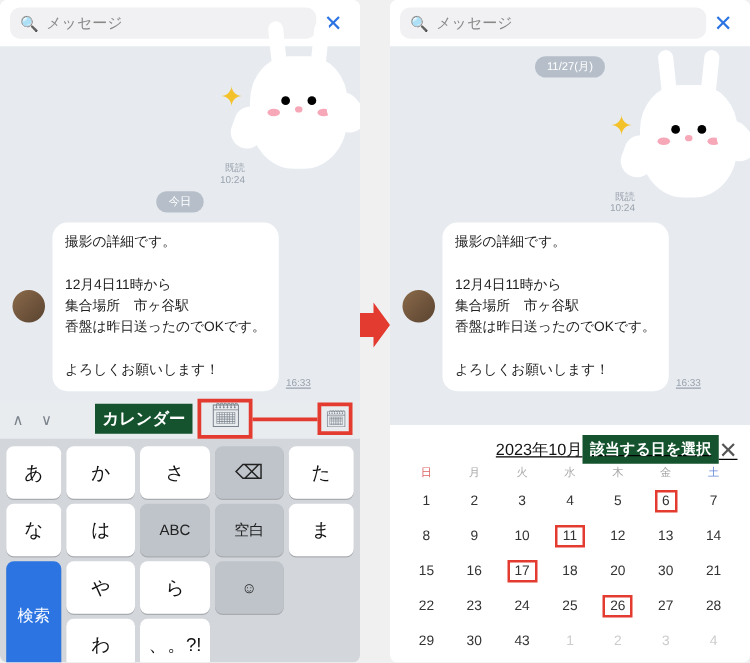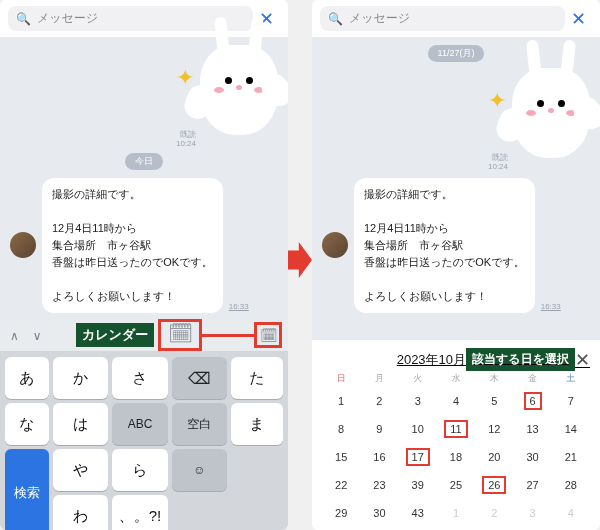--- a/index.html
+++ b/index.html
@@ -276,21 +276,21 @@
             <div class="cell">
               <span>21</span>
             </div>
             <div class="cell">
               <span>22</span>
             </div>
             <div class="cell">
               <span>23</span>
             </div>
             <div class="cell">
-              <span>39</span>
+              <span>24</span>
             </div>
             <div class="cell">
               <span>25</span>
             </div>
             <div class="cell">
               <span class="daybox">26</span>
             </div>
             <div class="cell">
               <span>27</span>
             </div>

